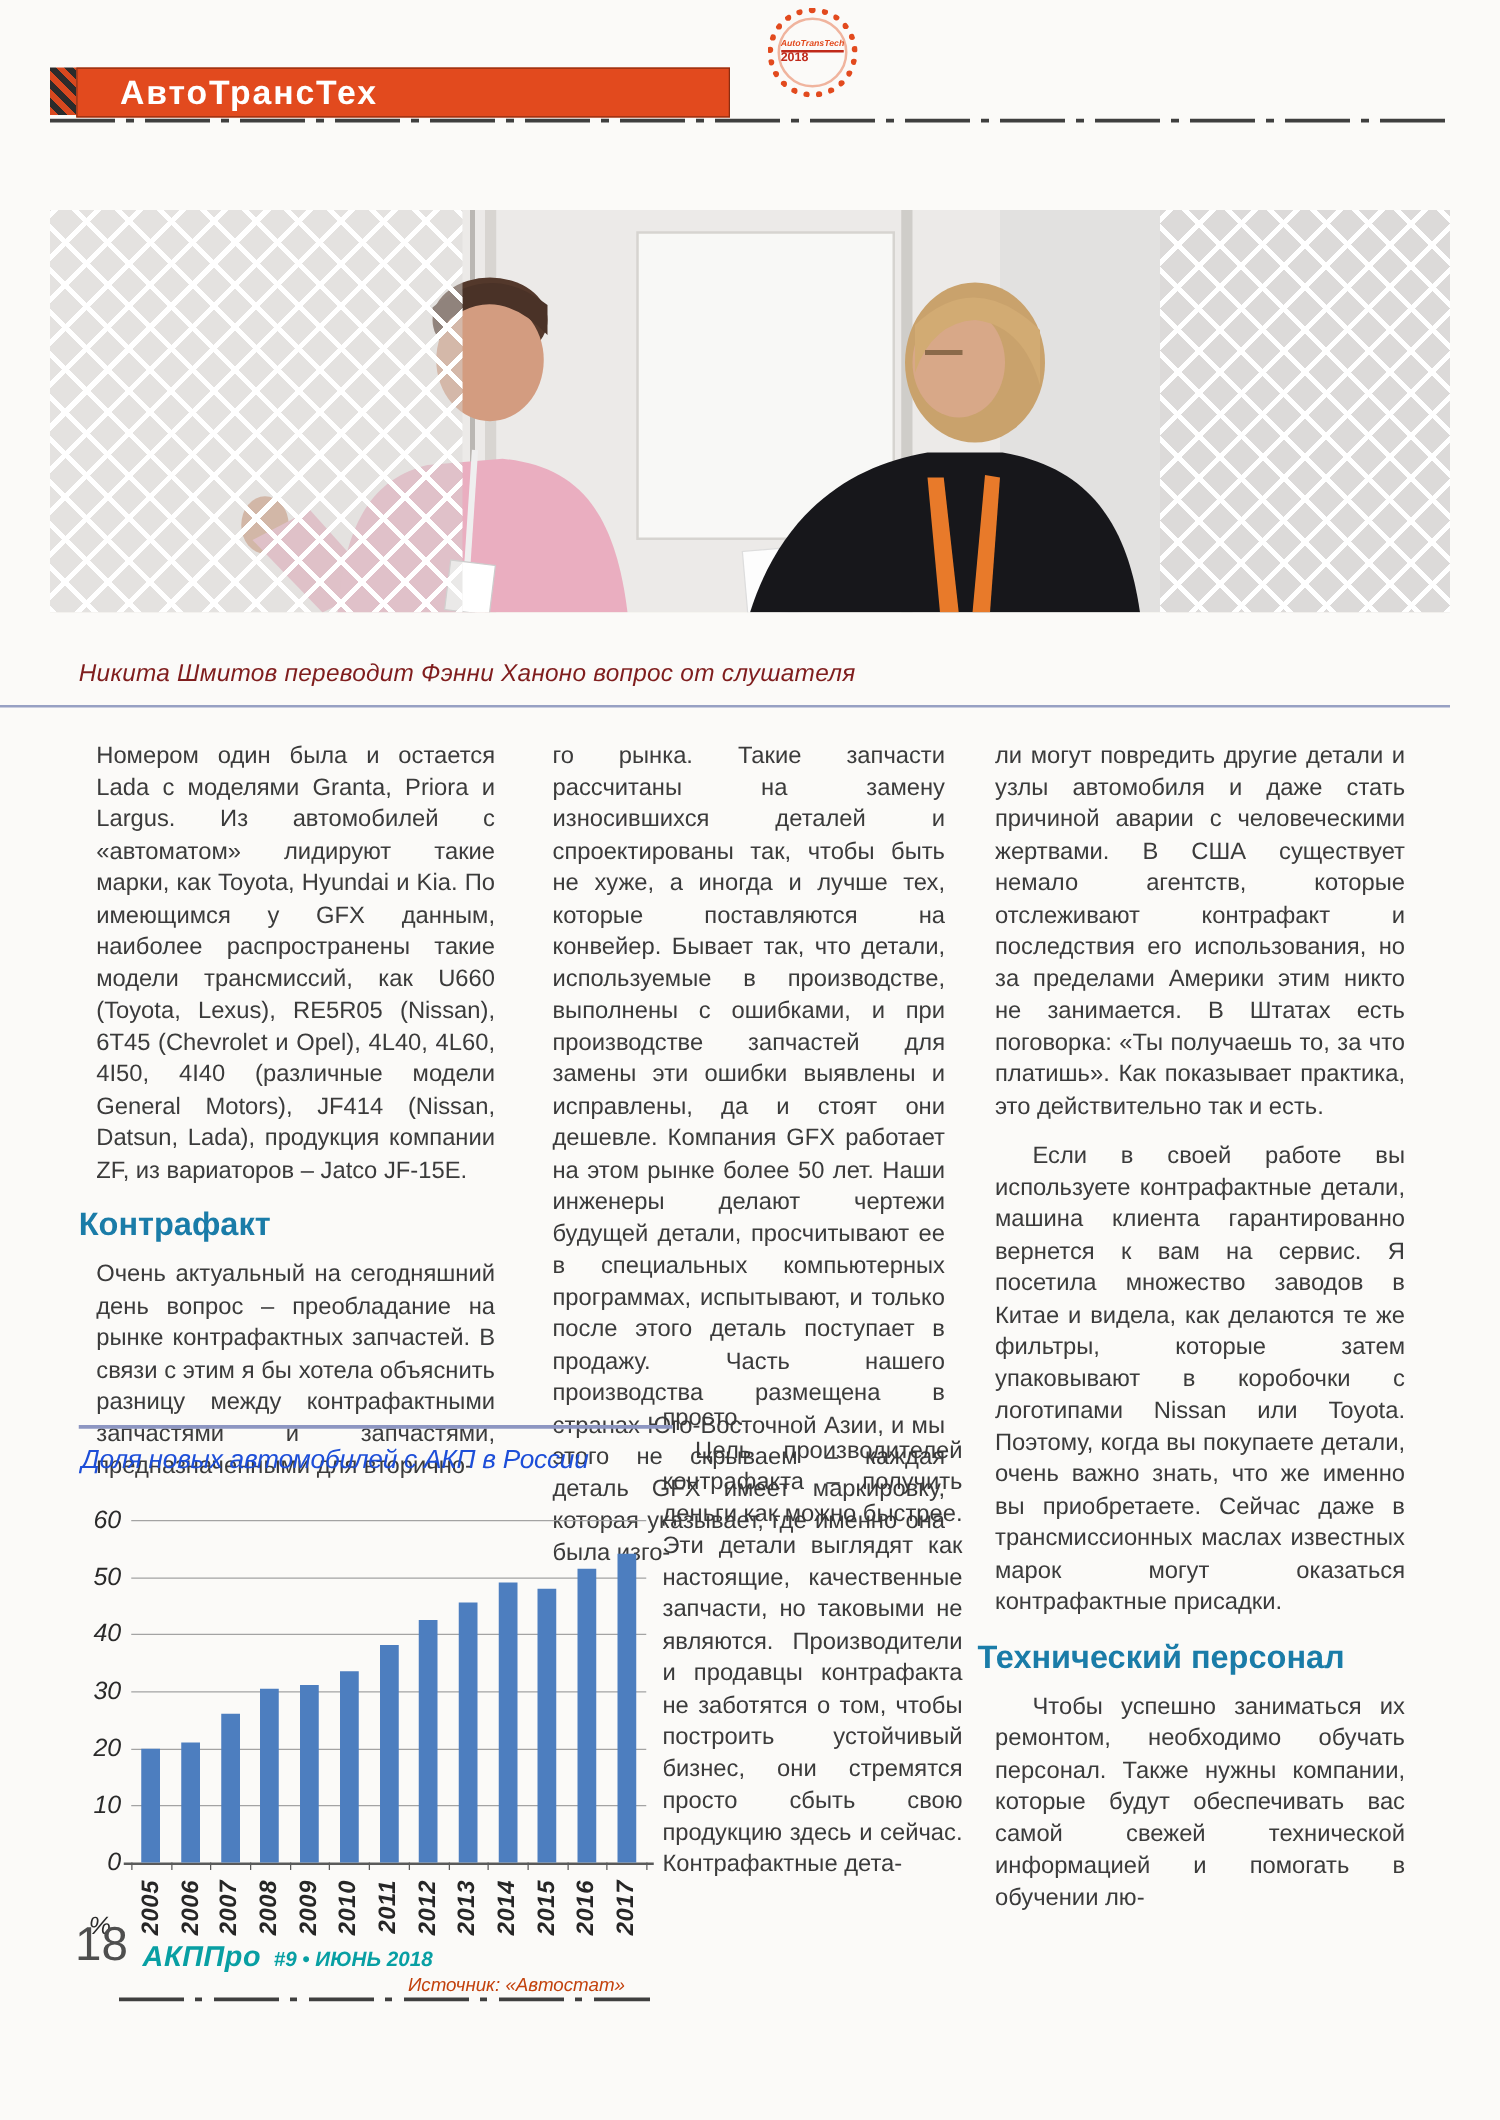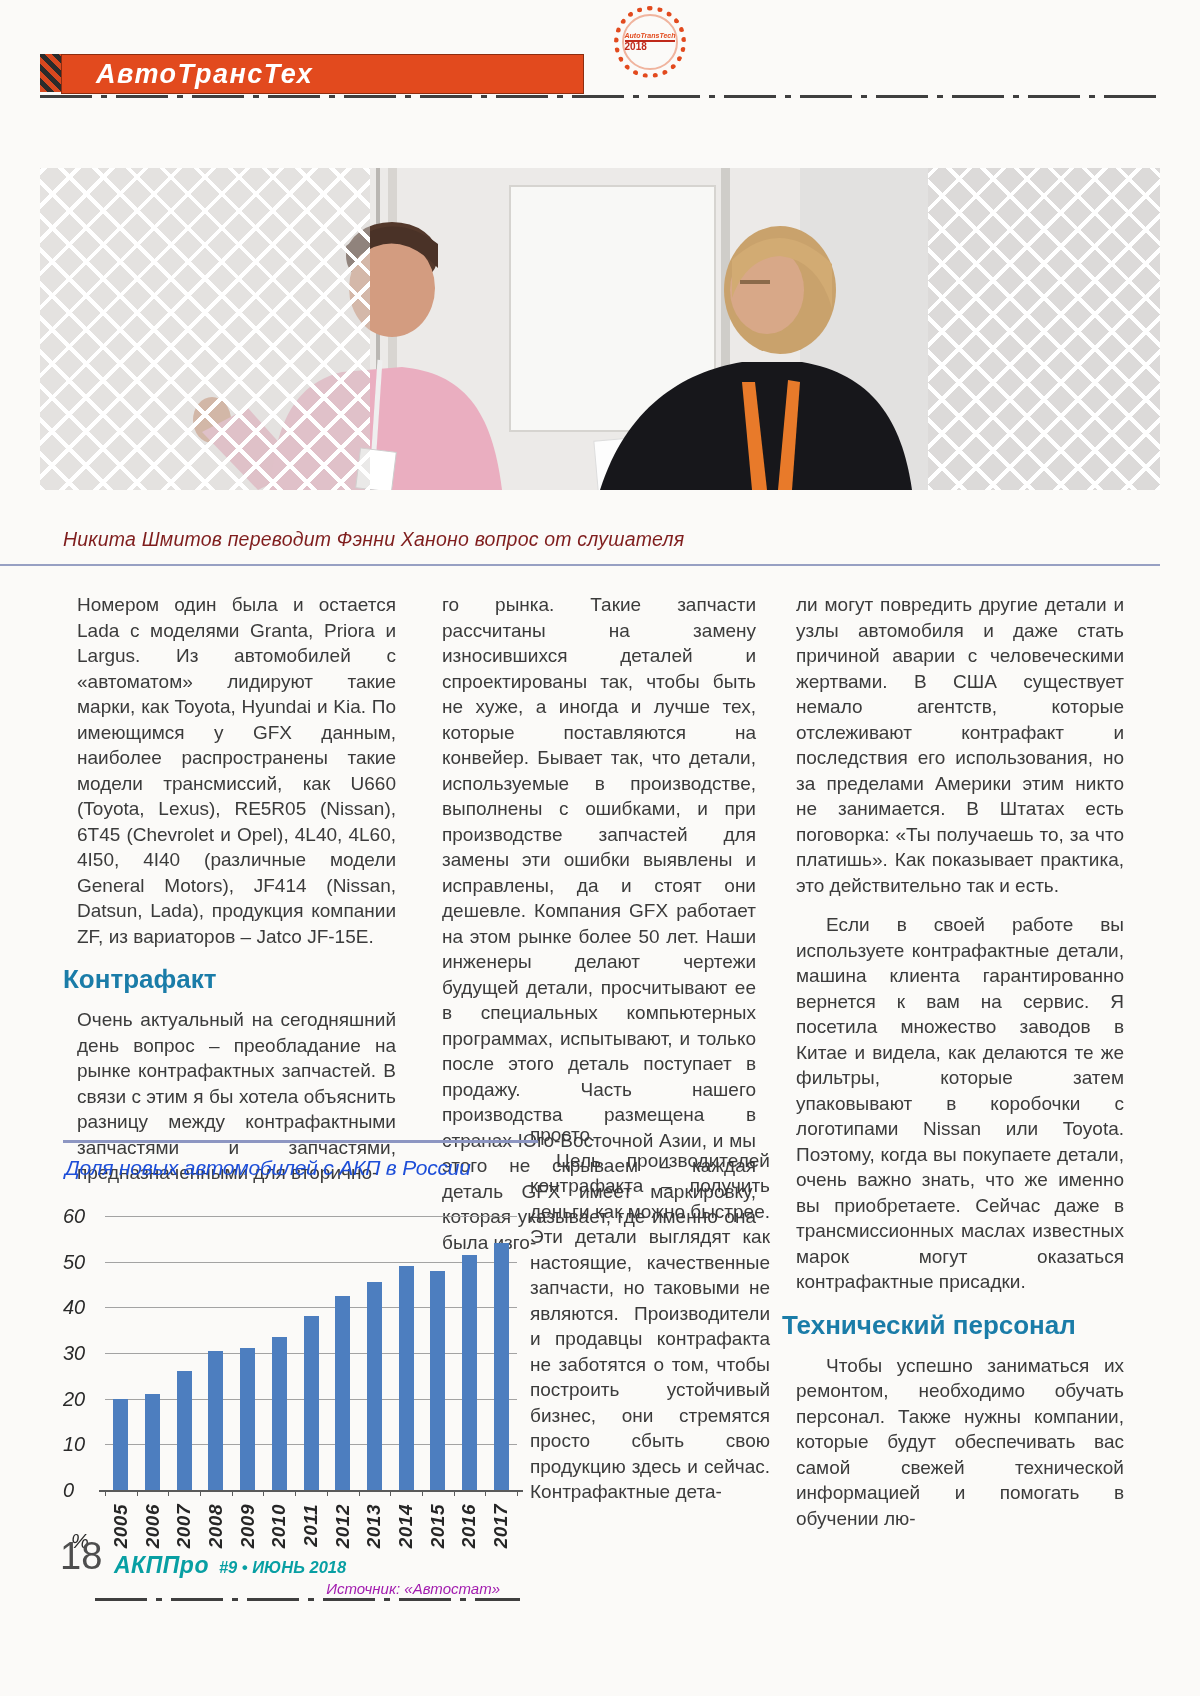--- a/index.html
+++ b/index.html
@@ -18,21 +18,21 @@
   .banner-hatch{
     left:40px;top:54px;width:21px;height:38px;
     background:repeating-linear-gradient(45deg,#d8481f 0 5px,#2b2b2b 5px 10px);
   }
   .banner{
     left:61px;top:54px;width:521px;height:38px;
     background:#e24a1e;border:1px solid #8c2d10;
     display:flex;align-items:center;
   }
   .banner span{
-    color:#fff;font-style:italic;font-weight:bold;font-size:27px;
+    color:#fff;font-weight:bold;font-size:27px;
     letter-spacing:1.5px;padding-left:34px;
   }
   .logo{
     left:603px;top:6px;width:94px;height:96px;background:#fbfaf8;
     display:flex;flex-direction:column;align-items:center;justify-content:flex-start;
   }
   .logo .gear{
     width:72px;height:72px;border-radius:50%;
     border:5px dotted #e24a1e;
     display:flex;align-items:center;justify-content:center;
@@ -73,27 +73,27 @@
   .col2n p{margin:0;}
   .col2n p.indent{text-indent:26px;}
   .col3{left:782px;width:356px;}
   
   .chart-block{left:63px;top:1130px;width:475px;height:505px;}
   .chart-topline{position:absolute;left:0;top:10px;width:475px;height:3px;background:#8d96c2;}
   .chart-title{position:absolute;left:2px;top:26px;font-style:italic;font-size:21px;color:#1d4ed8;letter-spacing:-.2px;white-space:nowrap;}
   #plot{position:absolute;left:0;top:86px;width:475px;height:380px;}
   .gridline{position:absolute;height:1px;background:#a3a3a3;}
   .baseline{position:absolute;height:2px;background:#5a5a5a;}
-  .ylab{position:absolute;left:0;width:34px;text-align:left;font-style:italic;font-size:20px;color:#2a2a2a;line-height:22px;}
+  .ylab{position:absolute;left:0;width:34px;text-align:right;font-style:italic;font-size:20px;color:#2a2a2a;line-height:22px;}
   .bar{position:absolute;width:15px;}
   .xlab{position:absolute;writing-mode:vertical-rl;transform:rotate(180deg);
     font-style:italic;font-weight:bold;font-size:19px;color:#262626;letter-spacing:.5px;width:20px;}
   .tick{position:absolute;width:1px;height:6px;background:#5a5a5a;}
   .pct{position:absolute;left:8px;font-style:italic;font-size:20px;color:#2a2a2a;}
-  .chart-source{position:absolute;top:450px;right:38px;font-style:italic;font-size:15px;color:#a21caf;}
+  .chart-source{position:absolute;top:450px;right:38px;font-style:italic;font-size:15px;color:#c2410c;}
   
   .pagenum{left:60px;top:1536px;font-size:38px;color:#4e4e4e;line-height:40px;}
   .mag{left:114px;top:1552px;color:#089fa3;font-style:italic;font-weight:bold;white-space:nowrap;}
   .mag .name{font-size:23px;letter-spacing:.5px;}
   .mag .issue{font-size:16.5px;margin-left:10px;}
   .footer-divider{left:95px;top:1598px;width:425px;}
 </style>
 </head>
 <body>
 

